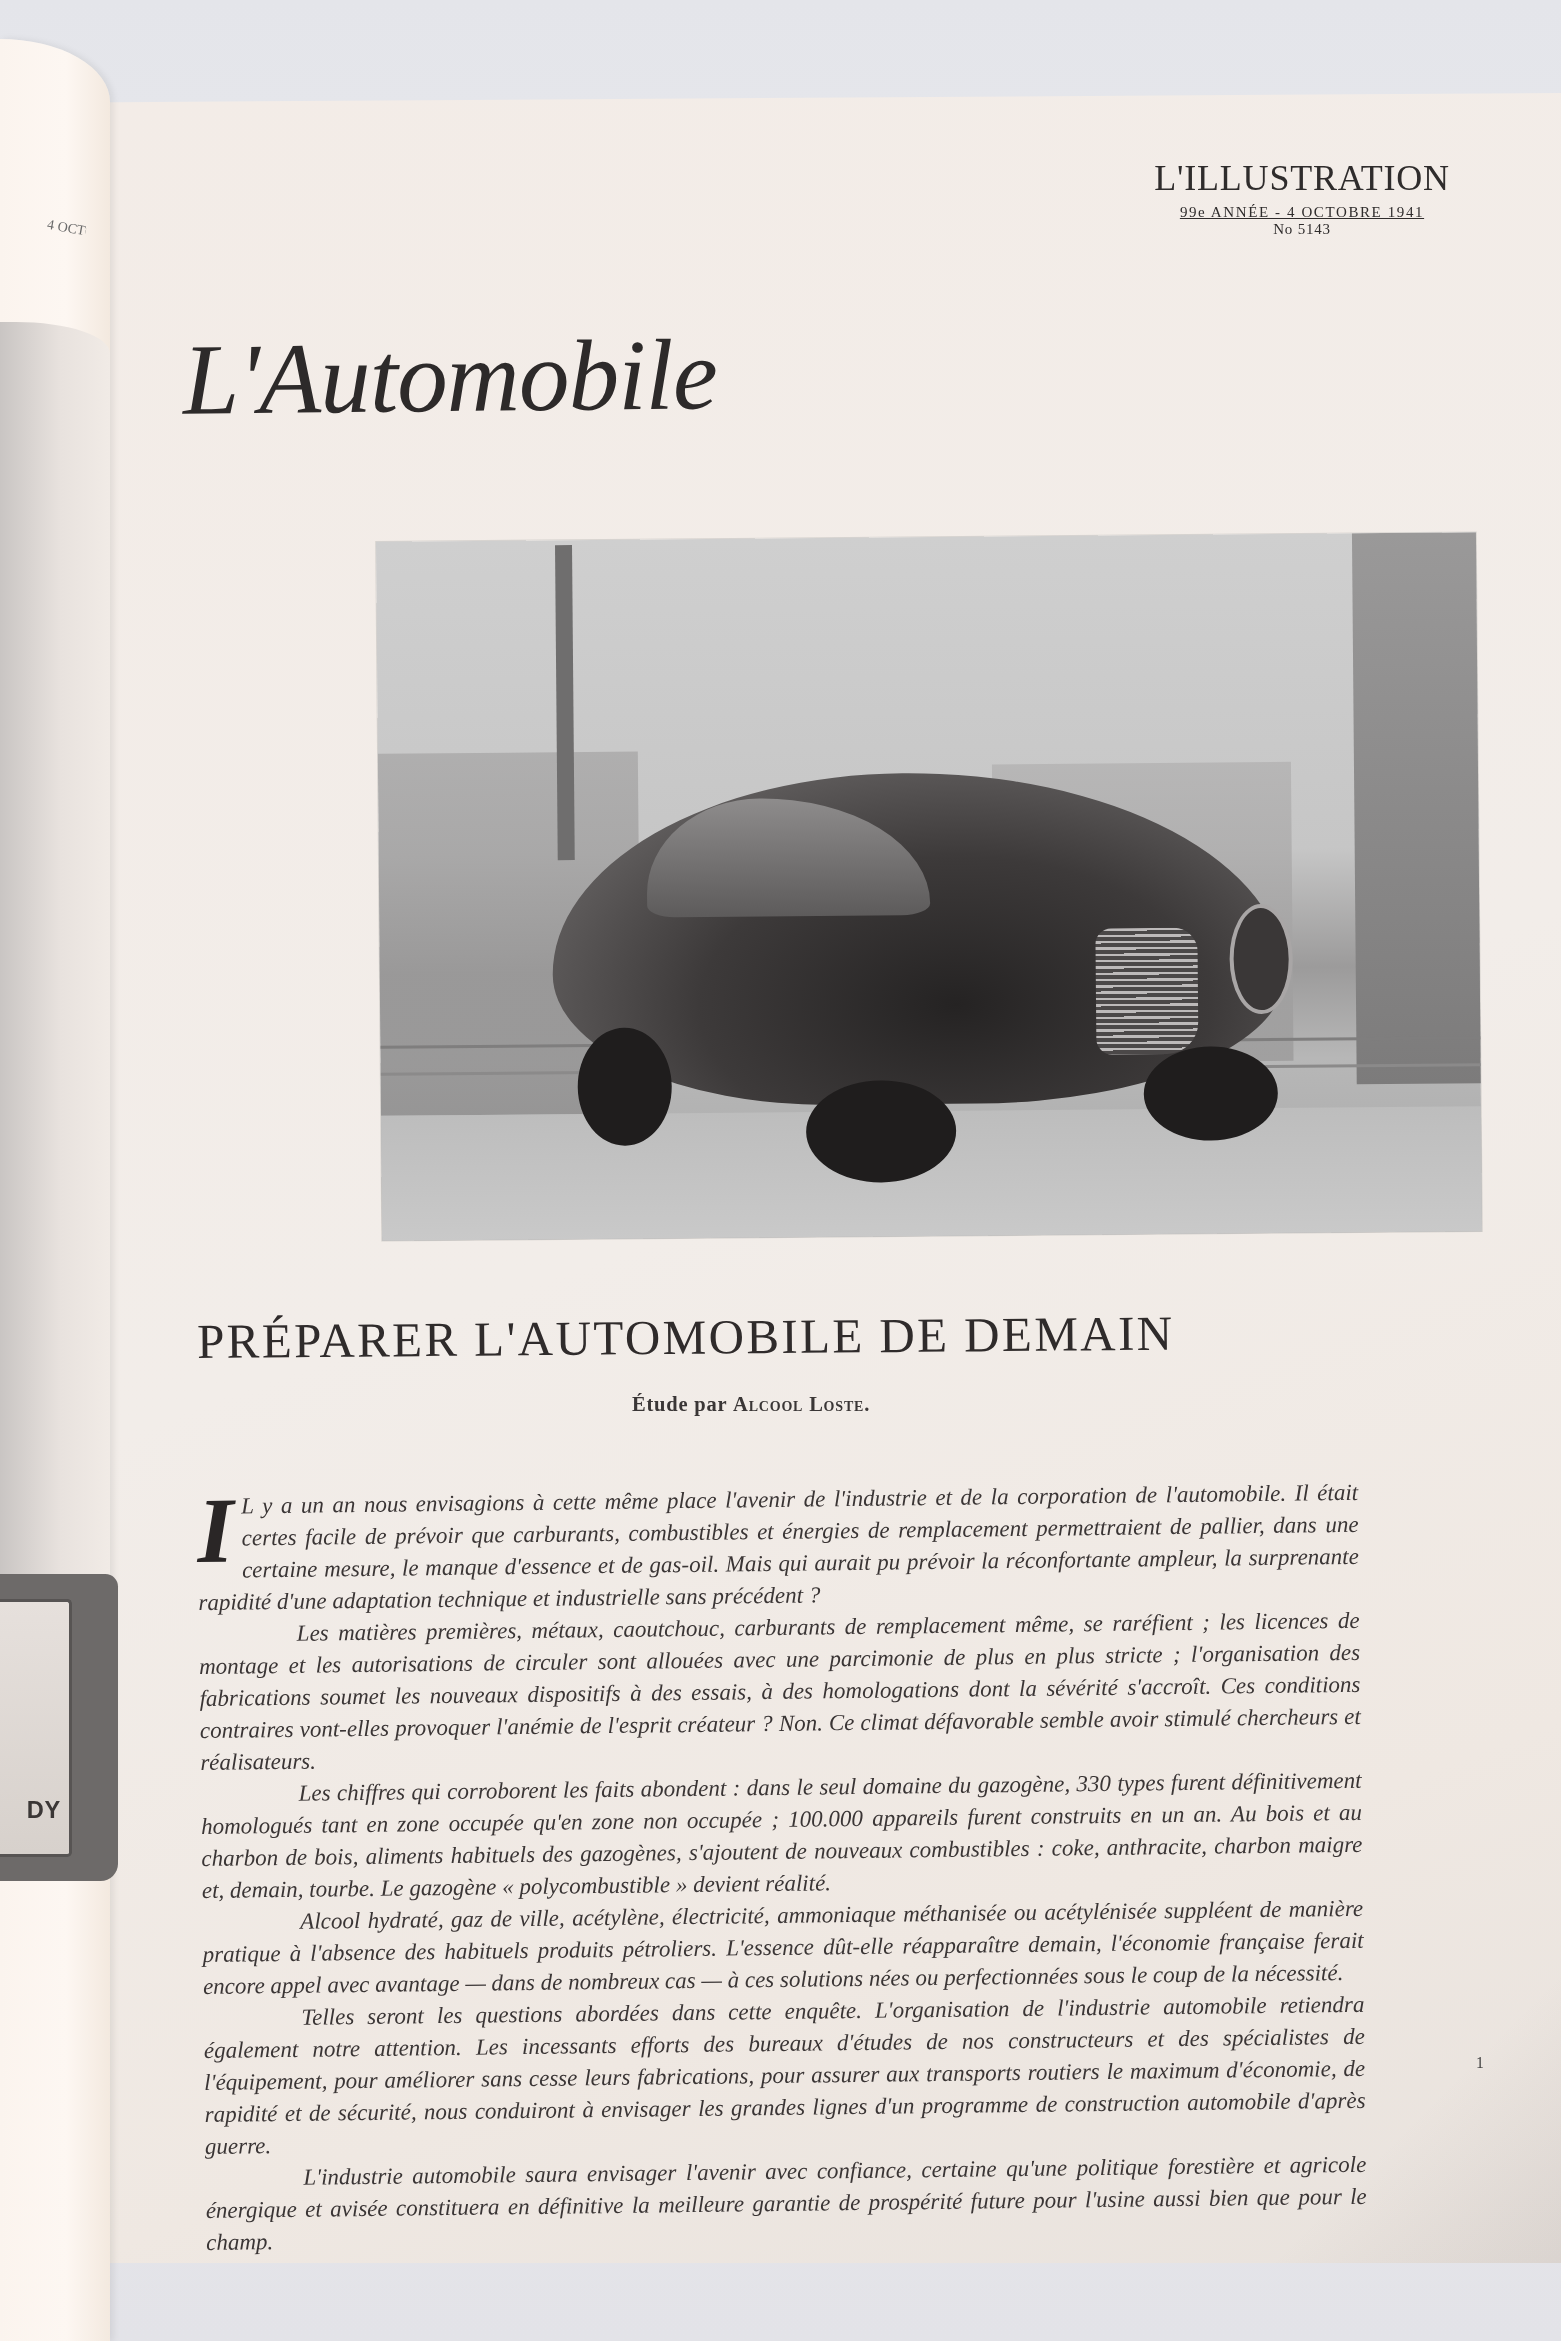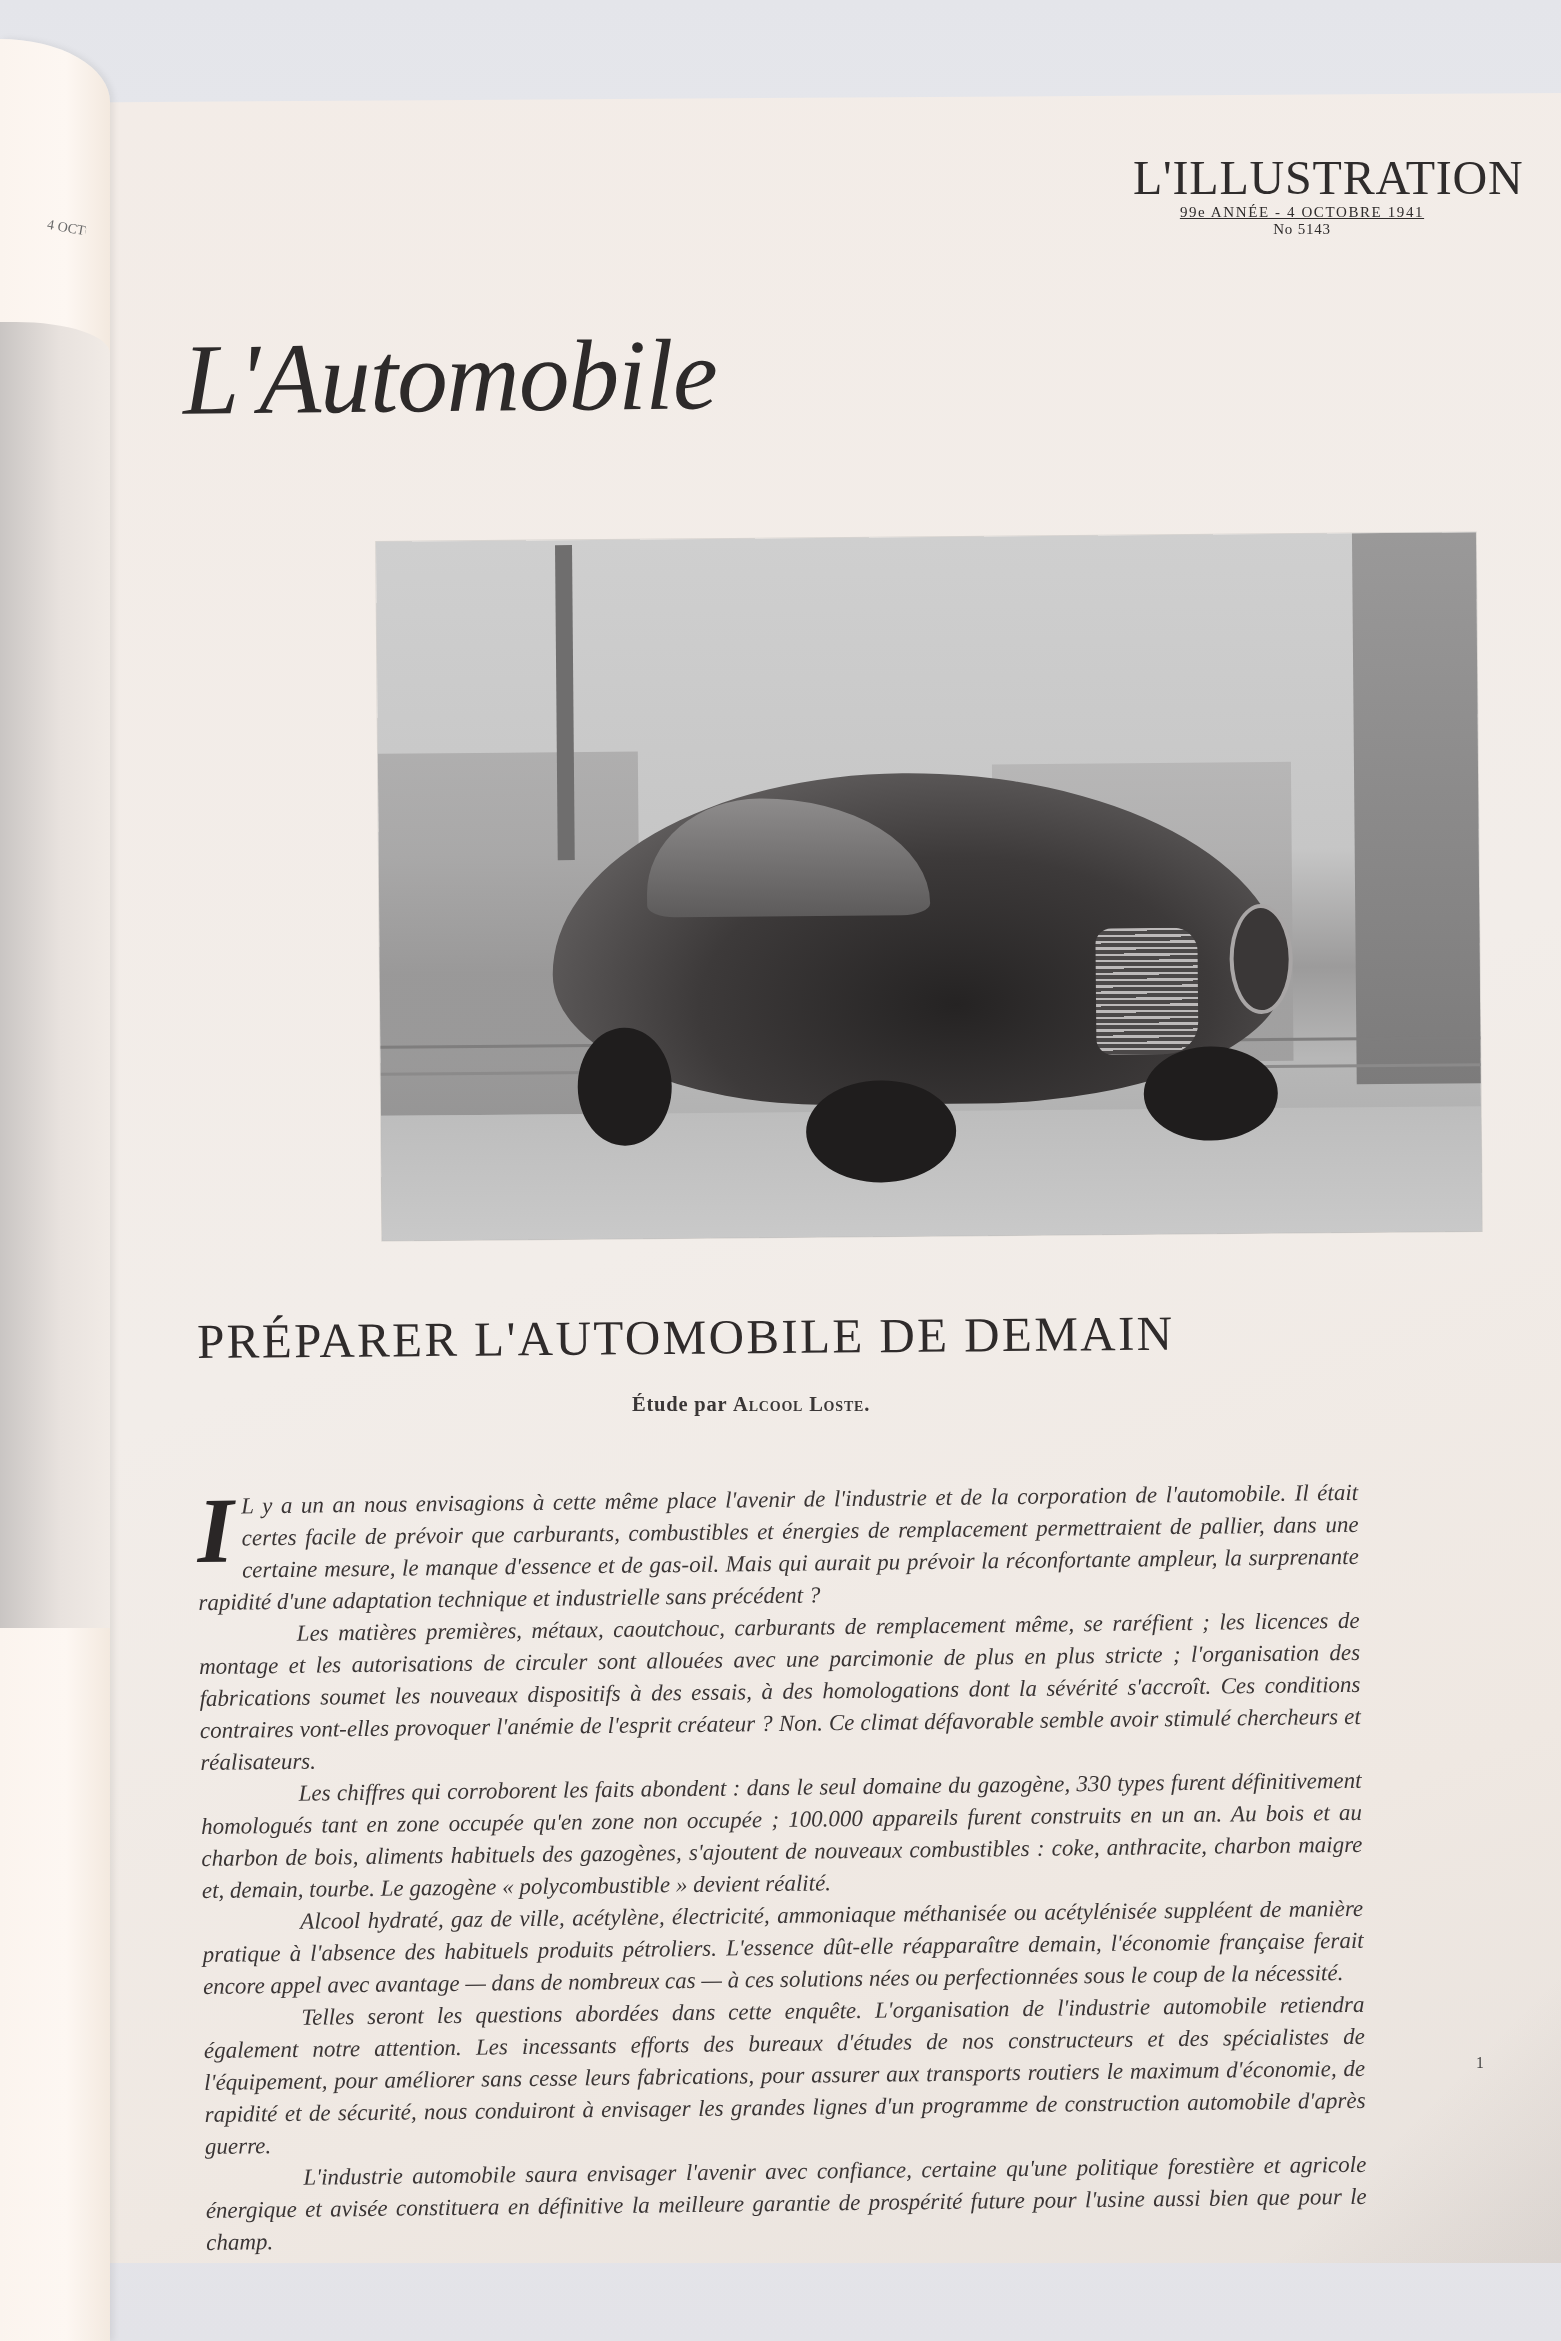--- a/index.html
+++ b/index.html
@@ -48,21 +48,21 @@
     background:linear-gradient(180deg,#e6e0dc,#d7d1cc);
     border:3.9px solid #575453; border-left:none; border-radius:0 4.7px 4.7px 0;
   }
   .left-page .ad-text {
     position:absolute; right:7.9px; top:195px; font-family:"Liberation Sans",sans-serif;
     font-weight:bold; font-size:23.6px; color:#3b3736; letter-spacing:0.8px;
   }
 
   
   .masthead { position:absolute; left:1133px; top:157px; width:338px; text-align:center; color:#2f2c2c; }
-  .masthead .title { font-size:48px; letter-spacing:0.8px; line-height:42px; }
+  .masthead .title { font-size:36px; letter-spacing:0.8px; line-height:42px; }
   .masthead .subline { font-size:15px; letter-spacing:1.6px; margin-top:4.7px;text-decoration:underline; }
   .masthead .issue { font-size:15px; letter-spacing:0.8px; }
 
   .section-title {
     position:absolute; left:183px; top:319px; font-size:101px; font-style:italic;
     color:#2d2a2a; transform:rotate(-0.6deg); letter-spacing:-0.8px;
   }
 
   
   .photo {
@@ -123,20 +123,25 @@
 </head>
 <body>
 
 <div class="backdrop"></div>
 
 <div class="right-page"></div>
 
 <div class="left-page">
   <div class="running-head">4 OCTO</div>
   <div class="grey-panel"></div>
+  <div class="ad-box">
+    <div class="ad-inner">
+      <div class="ad-text">DY</div>
+    </div>
+  </div>
 </div>
 
 <div class="masthead">
   <div class="title">L'ILLUSTRATION</div>
   <div class="subline">99e ANNÉE  -  4 OCTOBRE 1941</div>
   <div class="issue">No 5143</div>
 </div>
 
 <div class="section-title">L'Automobile</div>
 

